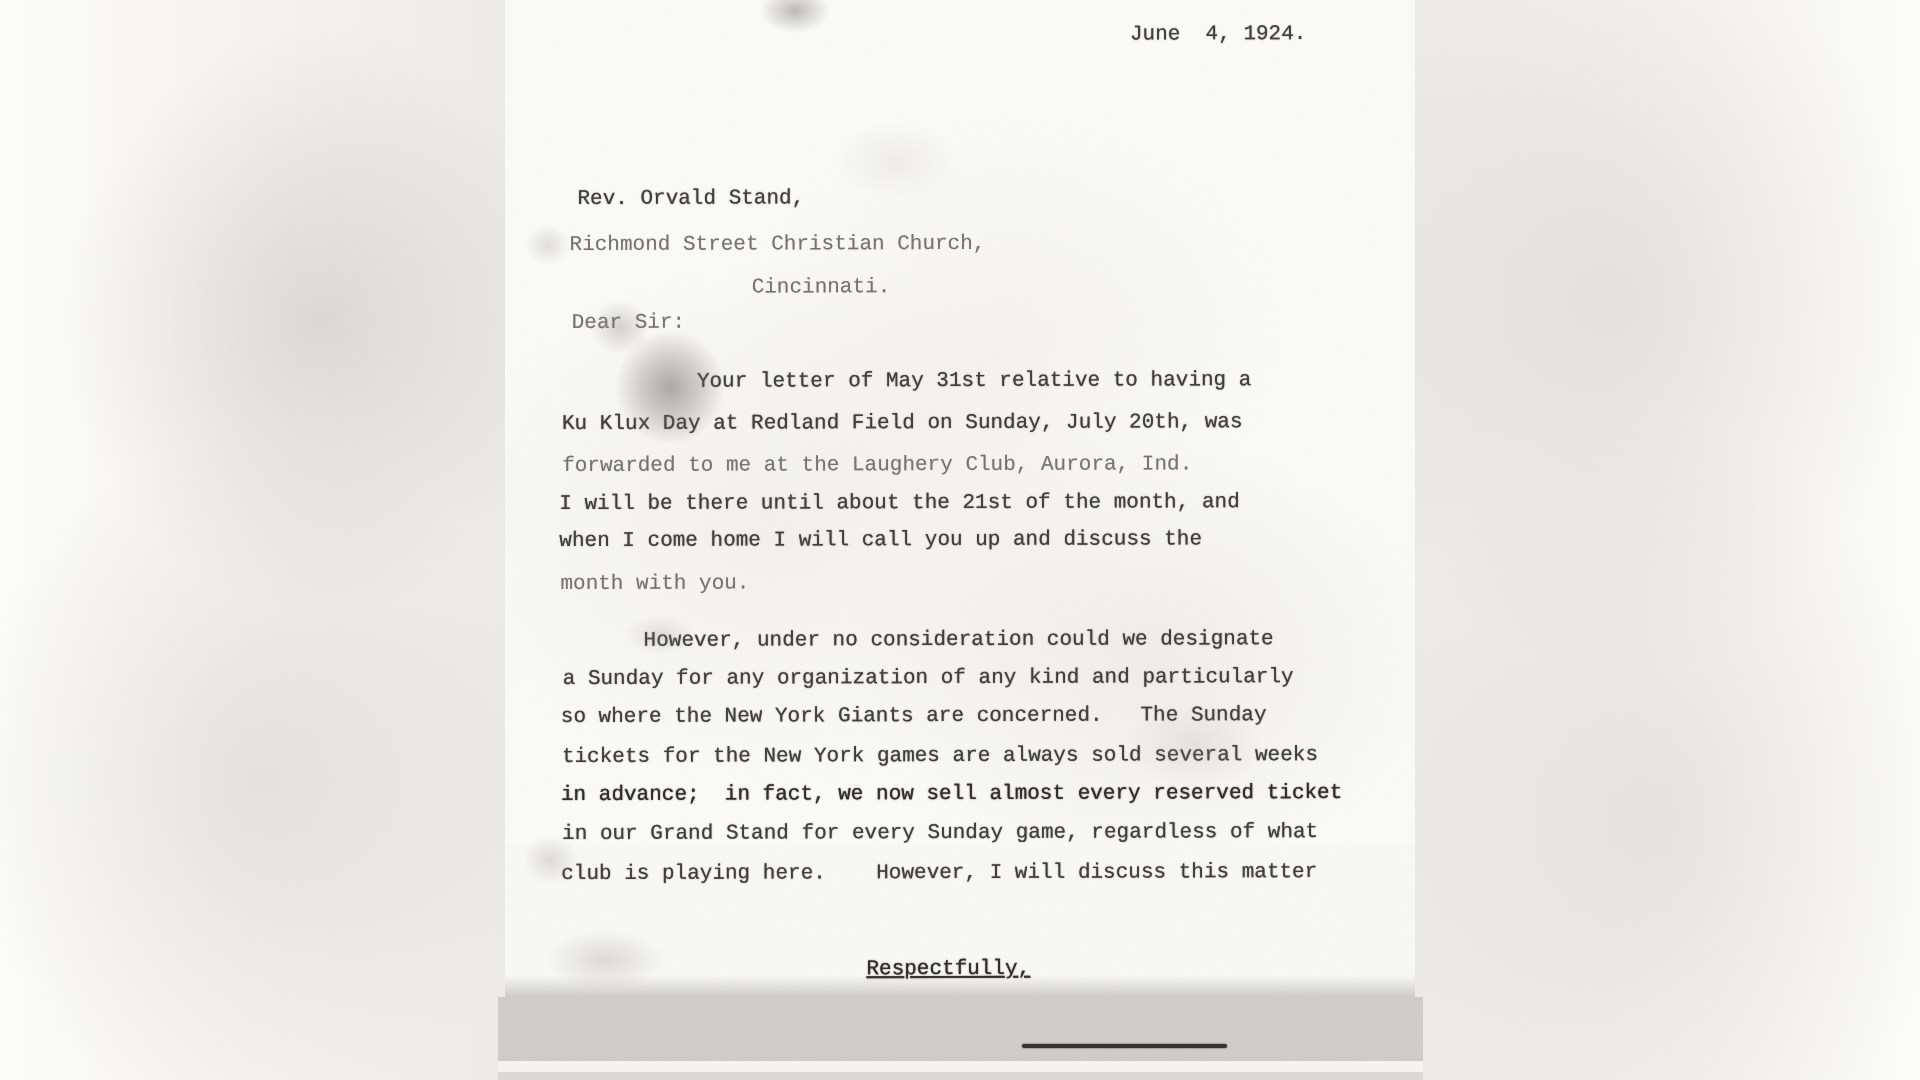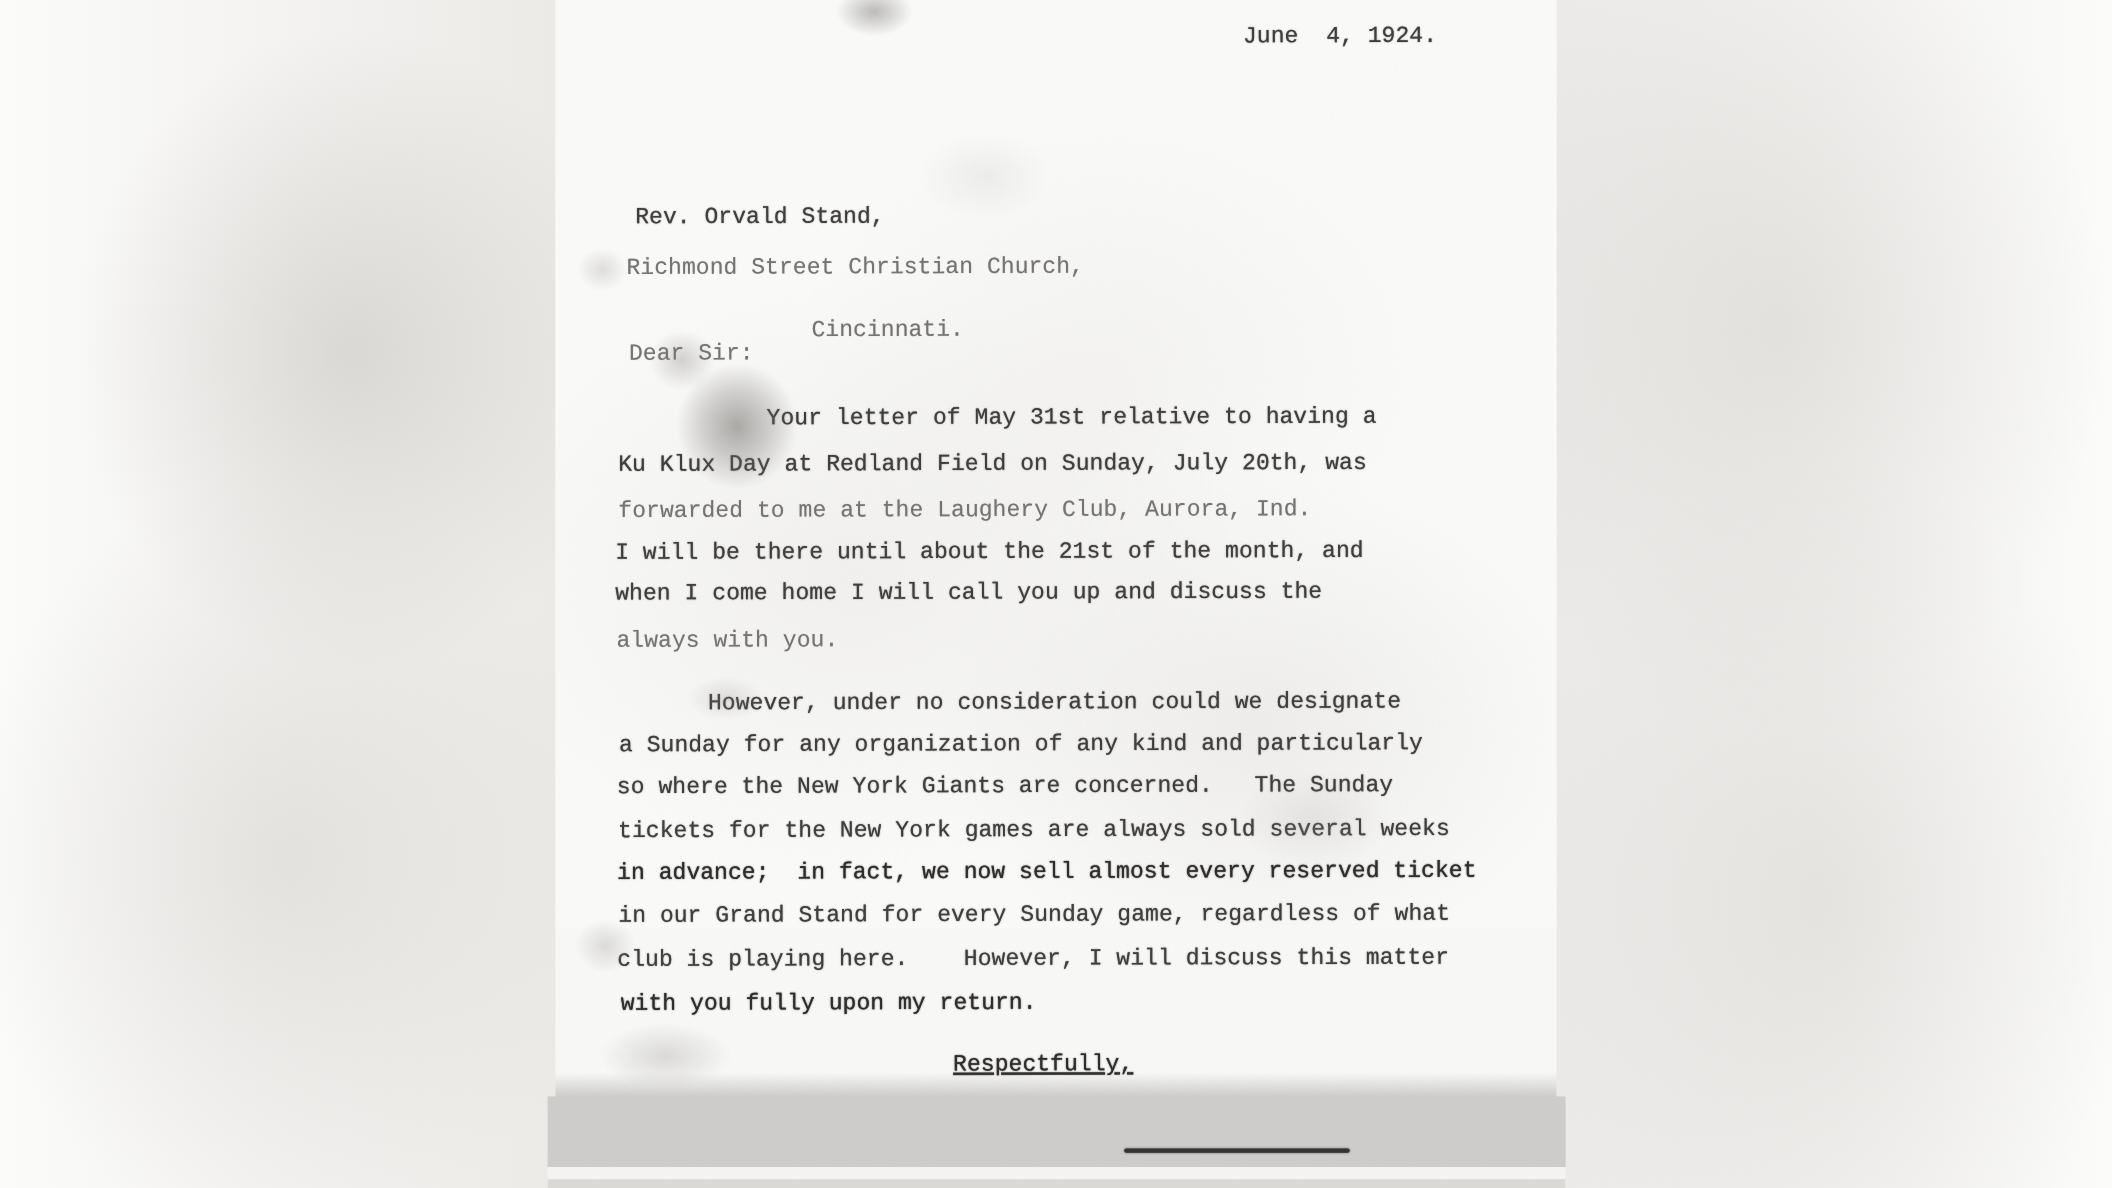--- a/index.html
+++ b/index.html
@@ -75,39 +75,38 @@
   <div class="side side-left"></div>
   <div class="side side-right"></div>
 
   <div class="page">
     <div class="content">
 
       <div class="tline" style="left:626px;top:20px;">June  4, 1924.</div>
 
       <div class="tline" style="left:73px;top:183px;">Rev. Orvald Stand,</div>
       <div class="tline faint" style="left:65px;top:229px;">Richmond Street Christian Church,</div>
-      <div class="tline faint" style="left:233px;top:272px;margin-top:14px;">Cincinnati.</div>
+      <div class="tline faint" style="left:247px;top:272px;">Cincinnati.</div>
 
       <div class="tline faint" style="left:67px;top:307px;">Dear Sir:</div>
 
       <div class="tline" style="left:192px;top:366px;">Your letter of May 31st relative to having a</div>
       <div class="tline" style="left:57px;top:408px;">Ku Klux Day at Redland Field on Sunday, July 20th, was</div>
       <div class="tline faint" style="left:57px;top:450px;">forwarded to me at the Laughery Club, Aurora, Ind.</div>
       <div class="tline" style="left:54px;top:488px;">I will be there until about the 21st of the month, and</div>
       <div class="tline" style="left:54px;top:525px;">when I come home I will call you up and discuss the</div>
-      <div class="tline faint" style="left:55px;top:568px;">always with you.</div>
+      <div class="tline faint" style="left:55px;top:568px;">month with you.</div>
 
       <div class="tline" style="left:138px;top:625px;">However, under no consideration could we designate</div>
       <div class="tline" style="left:57px;top:663px;">a Sunday for any organization of any kind and particularly</div>
       <div class="tline" style="left:55px;top:701px;">so where the New York Giants are concerned.   The Sunday</div>
       <div class="tline" style="left:56px;top:741px;">tickets for the New York games are always sold several weeks</div>
       <div class="tline dark" style="left:55px;top:779px;">in advance;  in fact, we now sell almost every reserved ticket</div>
       <div class="tline" style="left:56px;top:818px;">in our Grand Stand for every Sunday game, regardless of what</div>
       <div class="tline" style="left:55px;top:858px;">club is playing here.    However, I will discuss this matter</div>
-      <div class="tline dark" style="left:58px;top:898px;">with you fully upon my return.</div>
 
       <div class="tline dark" style="left:360px;top:954px;text-decoration:underline;">Respectfully,</div>
 
       <div class="tline dark" style="left:733px;top:1028px;z-index:5;">President.</div>
     </div>
 
     <div class="stain" style="left:110px;top:330px;width:110px;height:115px;background:radial-gradient(closest-side,rgba(95,92,88,.5),rgba(110,107,103,.28) 55%,rgba(120,117,113,0));"></div>
     <div class="stain" style="left:85px;top:300px;width:60px;height:55px;background:radial-gradient(closest-side,rgba(120,117,113,.3),rgba(130,127,123,0));"></div>
     <div class="stain" style="left:255px;top:-12px;width:70px;height:45px;background:radial-gradient(closest-side,rgba(110,108,104,.45),rgba(120,118,114,0));"></div>
     <div class="stain" style="left:20px;top:225px;width:45px;height:40px;background:radial-gradient(closest-side,rgba(150,147,143,.28),rgba(150,147,143,0));"></div>

